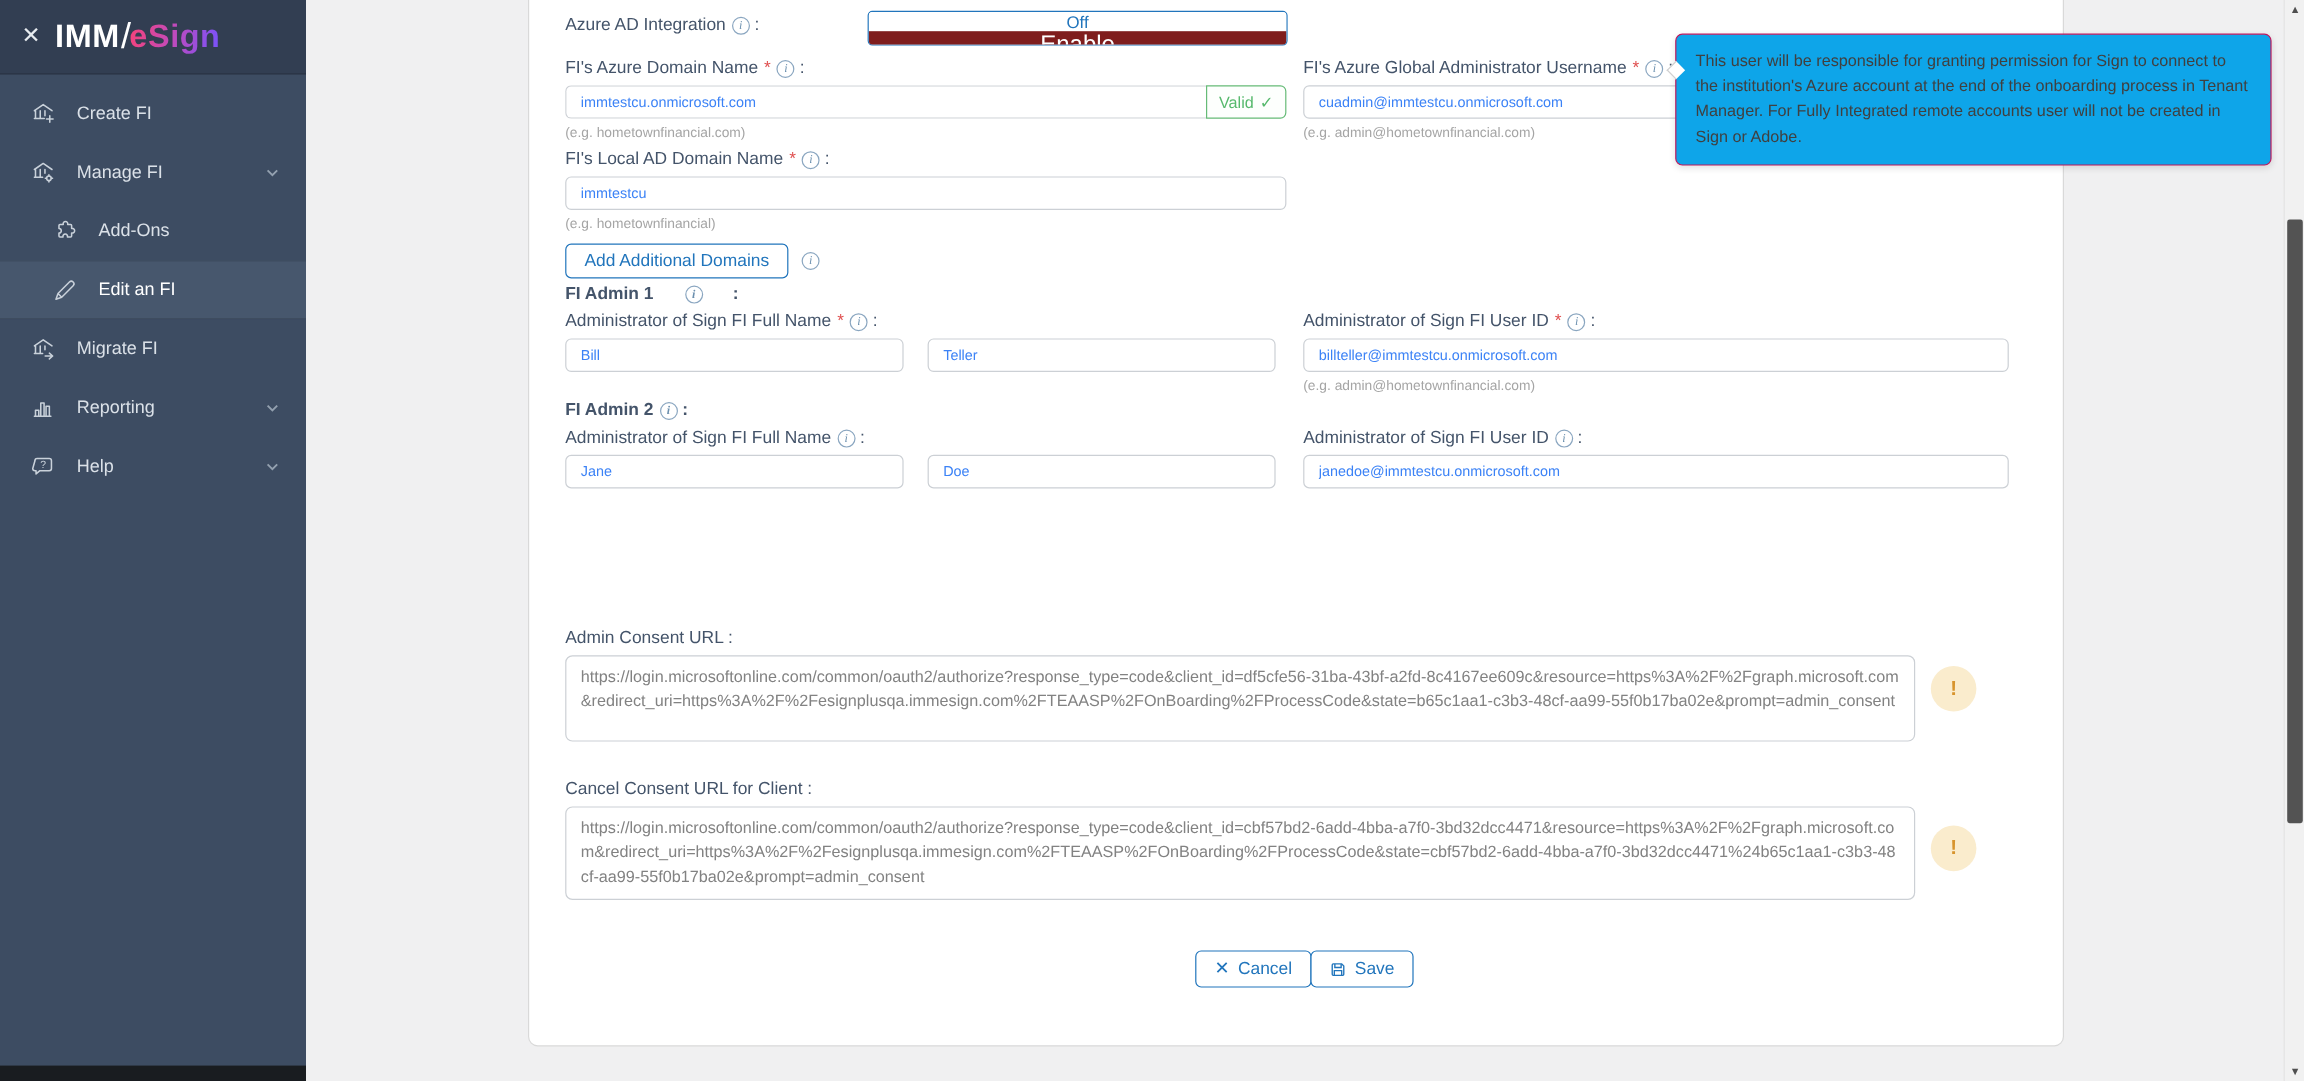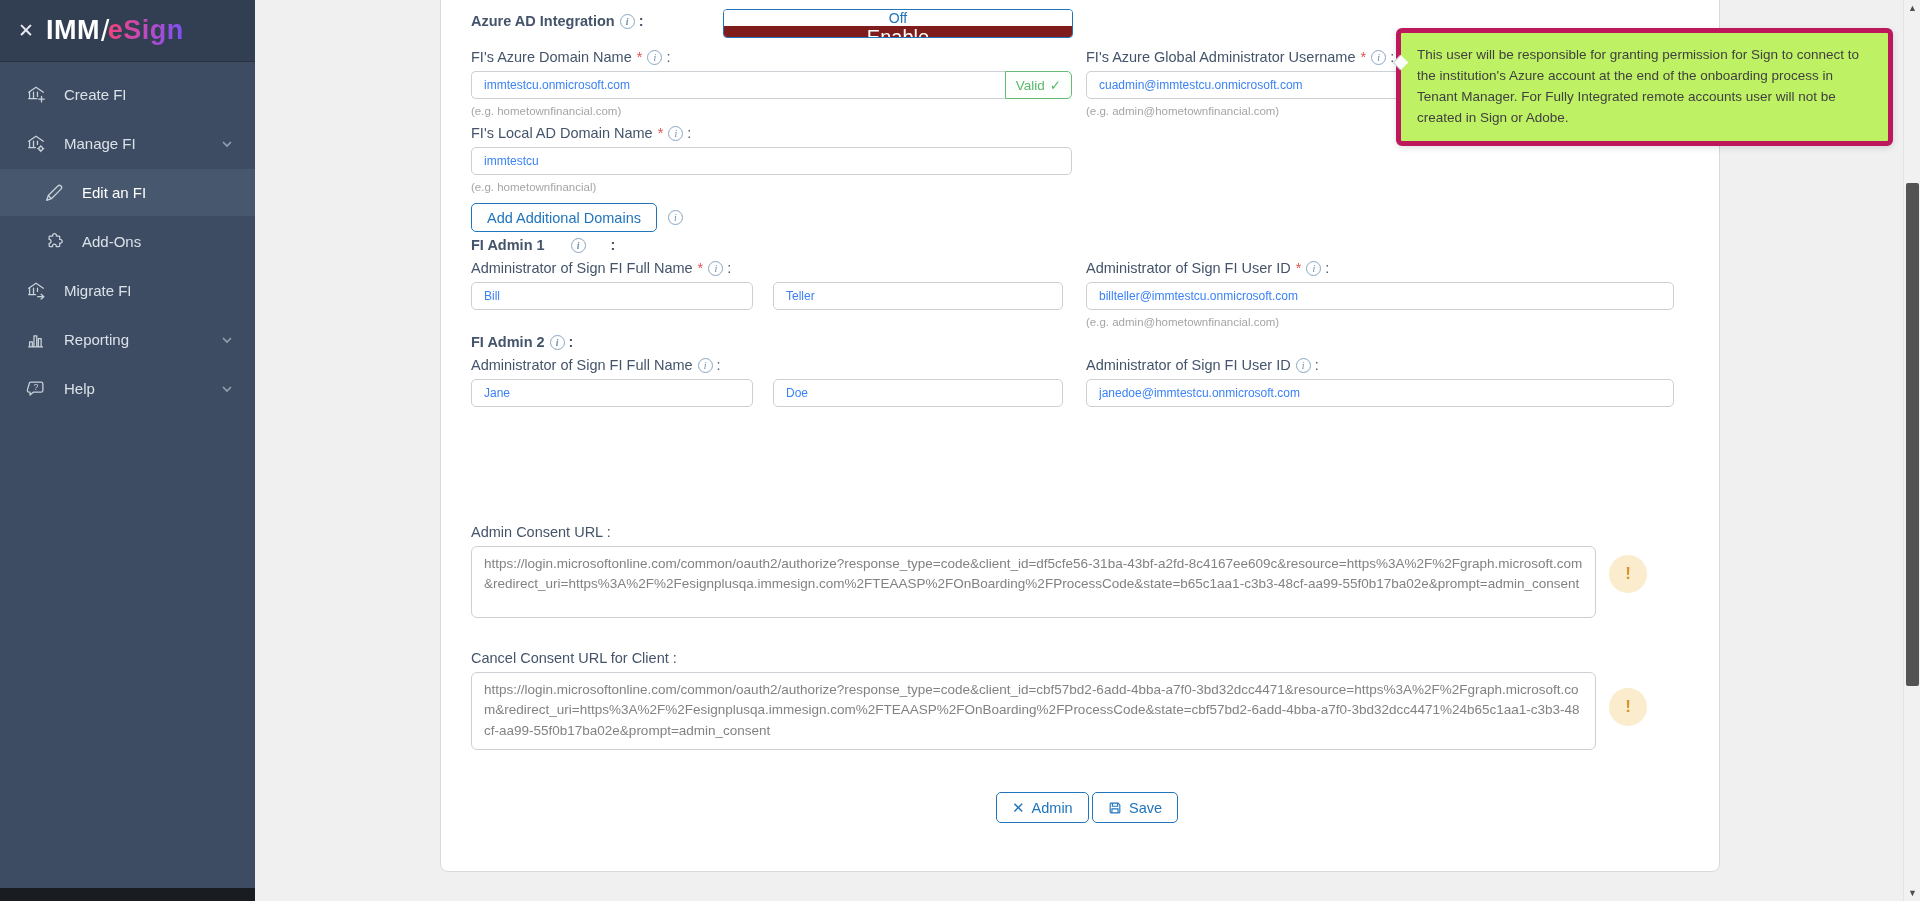--- a/index.html
+++ b/index.html
@@ -76,21 +76,21 @@
 
   .url-area { width:1125px; border:1px solid #ccd0d5; border-radius:6px; background:#fff;
     padding:7px 12px; font-size:13.5px; line-height:1.5; color:#828282; resize:none;
     overflow:hidden; word-break:break-all; font-family:"Liberation Sans", sans-serif; }
   .warn-circle { width:38px; height:38px; border-radius:50%; background:#faeccd;
     color:#d7942d; font-weight:bold; font-size:17px; display:flex; align-items:center;
     justify-content:center; }
 
   
   .tooltip { position:absolute; left:1396px; top:28px; width:497px; z-index:6;
-    background:#bef264; border:5px solid #be185d; border-radius:6px;
+    background:#0ea5e9; border:1px solid #be185d; border-radius:6px;
     box-shadow:0 2px 6px rgba(0,0,0,.12); padding:12px 16px; font-size:13.5px;
     color:#404040; line-height:1.55; }
   .tooltip::before { content:""; position:absolute; left:-6px; top:24px; width:10px; height:10px;
     background:#fff; border-left:1px solid #cfcfcf; border-bottom:1px solid #cfcfcf;
     transform:rotate(45deg); }
 
   
   .scrollbar { position:absolute; right:0; top:0; width:17px; height:901px;
     background:#f1f1f1; z-index:5; border-left:1px solid #e3e3e3; }
   .scroll-arrow { position:absolute; left:0; width:17px; height:16px; color:#4f4f4f;
@@ -129,35 +129,35 @@
             <path d="M17.2 13.7 v1.2 M17.2 19.1 v1.2 M13.9 17 h1.2 M19.3 17 h1.2"></path>
           </svg>
       </span>
       <span>Manage FI</span>
       <span class="chev">
         <svg viewBox="0 0 12 12">
             <path d="M2 4 L6 8 L10 4"></path>
           </svg>
       </span>
     </div>
+    <div class="nav-item sub">
+      <span class="nav-icon">
+        <svg viewBox="0 0 24 24">
+            <path d="M8 5.5 h2.6 a2.1 2.1 0 1 1 4 0 H17.3 a0.9 0.9 0 0 1 0.9 0.9 v2.8 a2.1 2.1 0 1 1 0 4 v2.9 a0.9 0.9 0 0 1 -0.9 0.9 h-2.9 a2.1 2.1 0 1 0 -4 0 H7.6 a0.9 0.9 0 0 1 -0.9 -0.9 v-2.7 a2.1 2.1 0 1 0 0 -4.2 V6.4 a0.9 0.9 0 0 1 0.9 -0.9 z"></path>
+          </svg>
+      </span>
+      <span>Add-Ons</span>
+    </div>
     <div class="nav-item sub active">
       <span class="nav-icon">
         <svg viewBox="0 0 24 24">
             <path d="M4 20 L5.8 14.8 L16.2 4.4 a1.9 1.9 0 0 1 3.4 3.4 L9.2 18.2 Z M5.8 14.8 L9.2 18.2"></path>
           </svg>
       </span>
       <span>Edit an FI</span>
-    </div>
-    <div class="nav-item sub">
-      <span class="nav-icon">
-        <svg viewBox="0 0 24 24">
-            <path d="M8 5.5 h2.6 a2.1 2.1 0 1 1 4 0 H17.3 a0.9 0.9 0 0 1 0.9 0.9 v2.8 a2.1 2.1 0 1 1 0 4 v2.9 a0.9 0.9 0 0 1 -0.9 0.9 h-2.9 a2.1 2.1 0 1 0 -4 0 H7.6 a0.9 0.9 0 0 1 -0.9 -0.9 v-2.7 a2.1 2.1 0 1 0 0 -4.2 V6.4 a0.9 0.9 0 0 1 0.9 -0.9 z"></path>
-          </svg>
-      </span>
-      <span>Add-Ons</span>
     </div>
     <div class="nav-item">
       <span class="nav-icon">
         <svg viewBox="0 0 24 24">
             <path d="M4 9 L12 3.5 L20 9 M5 9 V15.5 M9.3 9 V15.5 M13.6 9 V12.5 M4 16 H11.5"></path>
             <path d="M13.8 18.2 h6.5 M17.6 15.6 L20.6 18.2 L17.6 20.8"></path>
           </svg>
       </span>
       <span>Migrate FI</span>
     </div>
@@ -187,21 +187,21 @@
             <path d="M2 4 L6 8 L10 4"></path>
           </svg>
       </span>
     </div>
   </nav>
 </aside>
 <div class="sidebar-bottom-strip"></div>
 
 <main class="card">
 
-  <div class="abs field-label" style="left:30px; top:24px;font-weight:bold;">
+  <div class="abs field-label" style="left:30px; top:24px;">
     <span>Azure AD Integration</span>
     <span class="info-icon">i</span>
     <span class="colon">:</span>
   </div>
   <div class="abs toggle" style="left:282px; top:20px;">
     <span class="toggle-off">Off</span>
     <span class="toggle-on">Enable</span>
   </div>
 
   <div class="abs field-label" style="left:30px; top:60px;">
@@ -294,21 +294,21 @@
   <div class="abs field-label" style="left:30px; top:661px;">
     <span>Cancel Consent URL for Client :</span>
   </div>
   <textarea class="abs url-area" style="left: 30px; top: 683px; height: 78px;" readonly="">https://login.microsoftonline.com/common/oauth2/authorize?response_type=code&amp;client_id=cbf57bd2-6add-4bba-a7f0-3bd32dcc4471&amp;resource=https%3A%2F%2Fgraph.microsoft.com&amp;redirect_uri=https%3A%2F%2Fesignplusqa.immesign.com%2FTEAASP%2FOnBoarding%2FProcessCode&amp;state=cbf57bd2-6add-4bba-a7f0-3bd32dcc4471%24b65c1aa1-c3b3-48cf-aa99-55f0b17ba02e&amp;prompt=admin_consent</textarea>
   <div class="abs warn-circle" style="left:1168px; top:699px;">
     <span>!</span>
   </div>
 
   <button class="abs btn-outline btn-lg" style="left:555px; top:803px;">
     <span class="x-glyph">✕</span>
-    <span>Admin</span>
+    <span>Cancel</span>
   </button>
   <button class="abs btn-outline btn-lg" style="left:651px; top:803px;">
     <svg viewBox="0 0 16 16">
       <path d="M2.5 3.5 a1 1 0 0 1 1 -1 h8 L13.5 4.5 V12.5 a1 1 0 0 1 -1 1 H3.5 a1 1 0 0 1 -1 -1 z"></path>
       <path d="M5 2.7 v3.3 h6 V2.7 M4.5 13.3 V9 h7 v4.3"></path>
     </svg>
     <span>Save</span>
   </button>
 </main>
 

